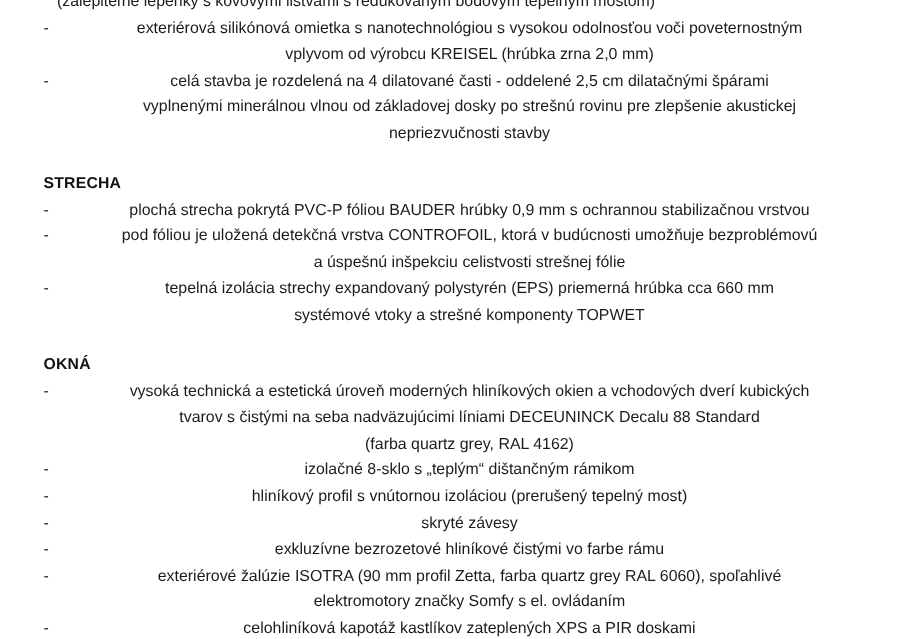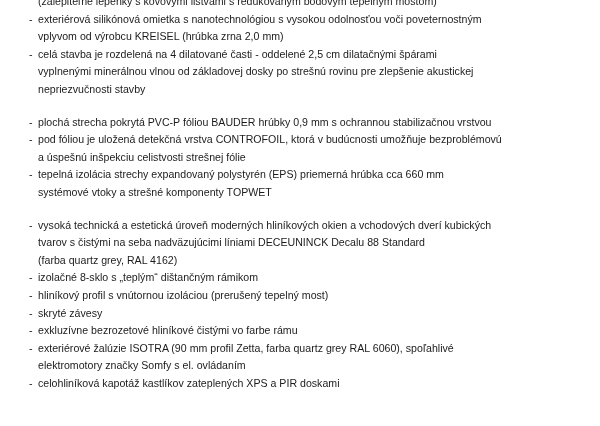--- a/index.html
+++ b/index.html
@@ -53,20 +53,21 @@
     white-space: pre-line;
   }
   .item .dash {
     position: absolute;
     left: 0;
     top: 0;
     color: #1b1b1b;
   }
   .item-text {
     display: block;
+    text-align: center;
   }
   
   .clipped-top {
     font-size: 10.6px;
     line-height: 17.6px;
     padding-left: 9px;
     color: #1b1b1b;
     position: relative;
   }
 </style>
@@ -78,29 +79,31 @@
     <section class="section">
       <ul class="items">
         <li class="item"><span class="dash">-</span><span class="item-text">exteriérová silikónová omietka s nanotechnológiou s vysokou odolnosťou voči poveternostným
 vplyvom od výrobcu KREISEL (hrúbka zrna 2,0 mm)</span></li>
         <li class="item"><span class="dash">-</span><span class="item-text">celá stavba je rozdelená na 4 dilatované časti - oddelené 2,5 cm dilatačnými špárami
 vyplnenými minerálnou vlnou od základovej dosky po strešnú rovinu pre zlepšenie akustickej
 nepriezvučnosti stavby</span></li>
       </ul>
     </section>
     <section class="section">
+      <h2 class="sec-heading">STRECHA</h2>
       <ul class="items">
         <li class="item"><span class="dash">-</span><span class="item-text">plochá strecha pokrytá PVC-P fóliou BAUDER hrúbky 0,9 mm s ochrannou stabilizačnou vrstvou</span></li>
         <li class="item"><span class="dash">-</span><span class="item-text">pod fóliou je uložená detekčná vrstva CONTROFOIL, ktorá v budúcnosti umožňuje bezproblémovú
 a úspešnú inšpekciu celistvosti strešnej fólie</span></li>
         <li class="item"><span class="dash">-</span><span class="item-text">tepelná izolácia strechy expandovaný polystyrén (EPS) priemerná hrúbka cca 660 mm
 systémové vtoky a strešné komponenty TOPWET</span></li>
       </ul>
     </section>
     <section class="section">
+      <h2 class="sec-heading">OKNÁ</h2>
       <ul class="items">
         <li class="item"><span class="dash">-</span><span class="item-text">vysoká technická a estetická úroveň moderných hliníkových okien a vchodových dverí kubických
 tvarov s čistými na seba nadväzujúcimi líniami DECEUNINCK Decalu 88 Standard
 (farba quartz grey, RAL 4162)</span></li>
         <li class="item"><span class="dash">-</span><span class="item-text">izolačné 8-sklo s „teplým“ dištančným rámikom</span></li>
         <li class="item"><span class="dash">-</span><span class="item-text">hliníkový profil s vnútornou izoláciou (prerušený tepelný most)</span></li>
         <li class="item"><span class="dash">-</span><span class="item-text">skryté závesy</span></li>
         <li class="item"><span class="dash">-</span><span class="item-text">exkluzívne bezrozetové hliníkové čistými vo farbe rámu</span></li>
         <li class="item"><span class="dash">-</span><span class="item-text">exteriérové žalúzie ISOTRA (90 mm profil Zetta, farba quartz grey RAL 6060), spoľahlivé
 elektromotory značky Somfy s el. ovládaním</span></li>

